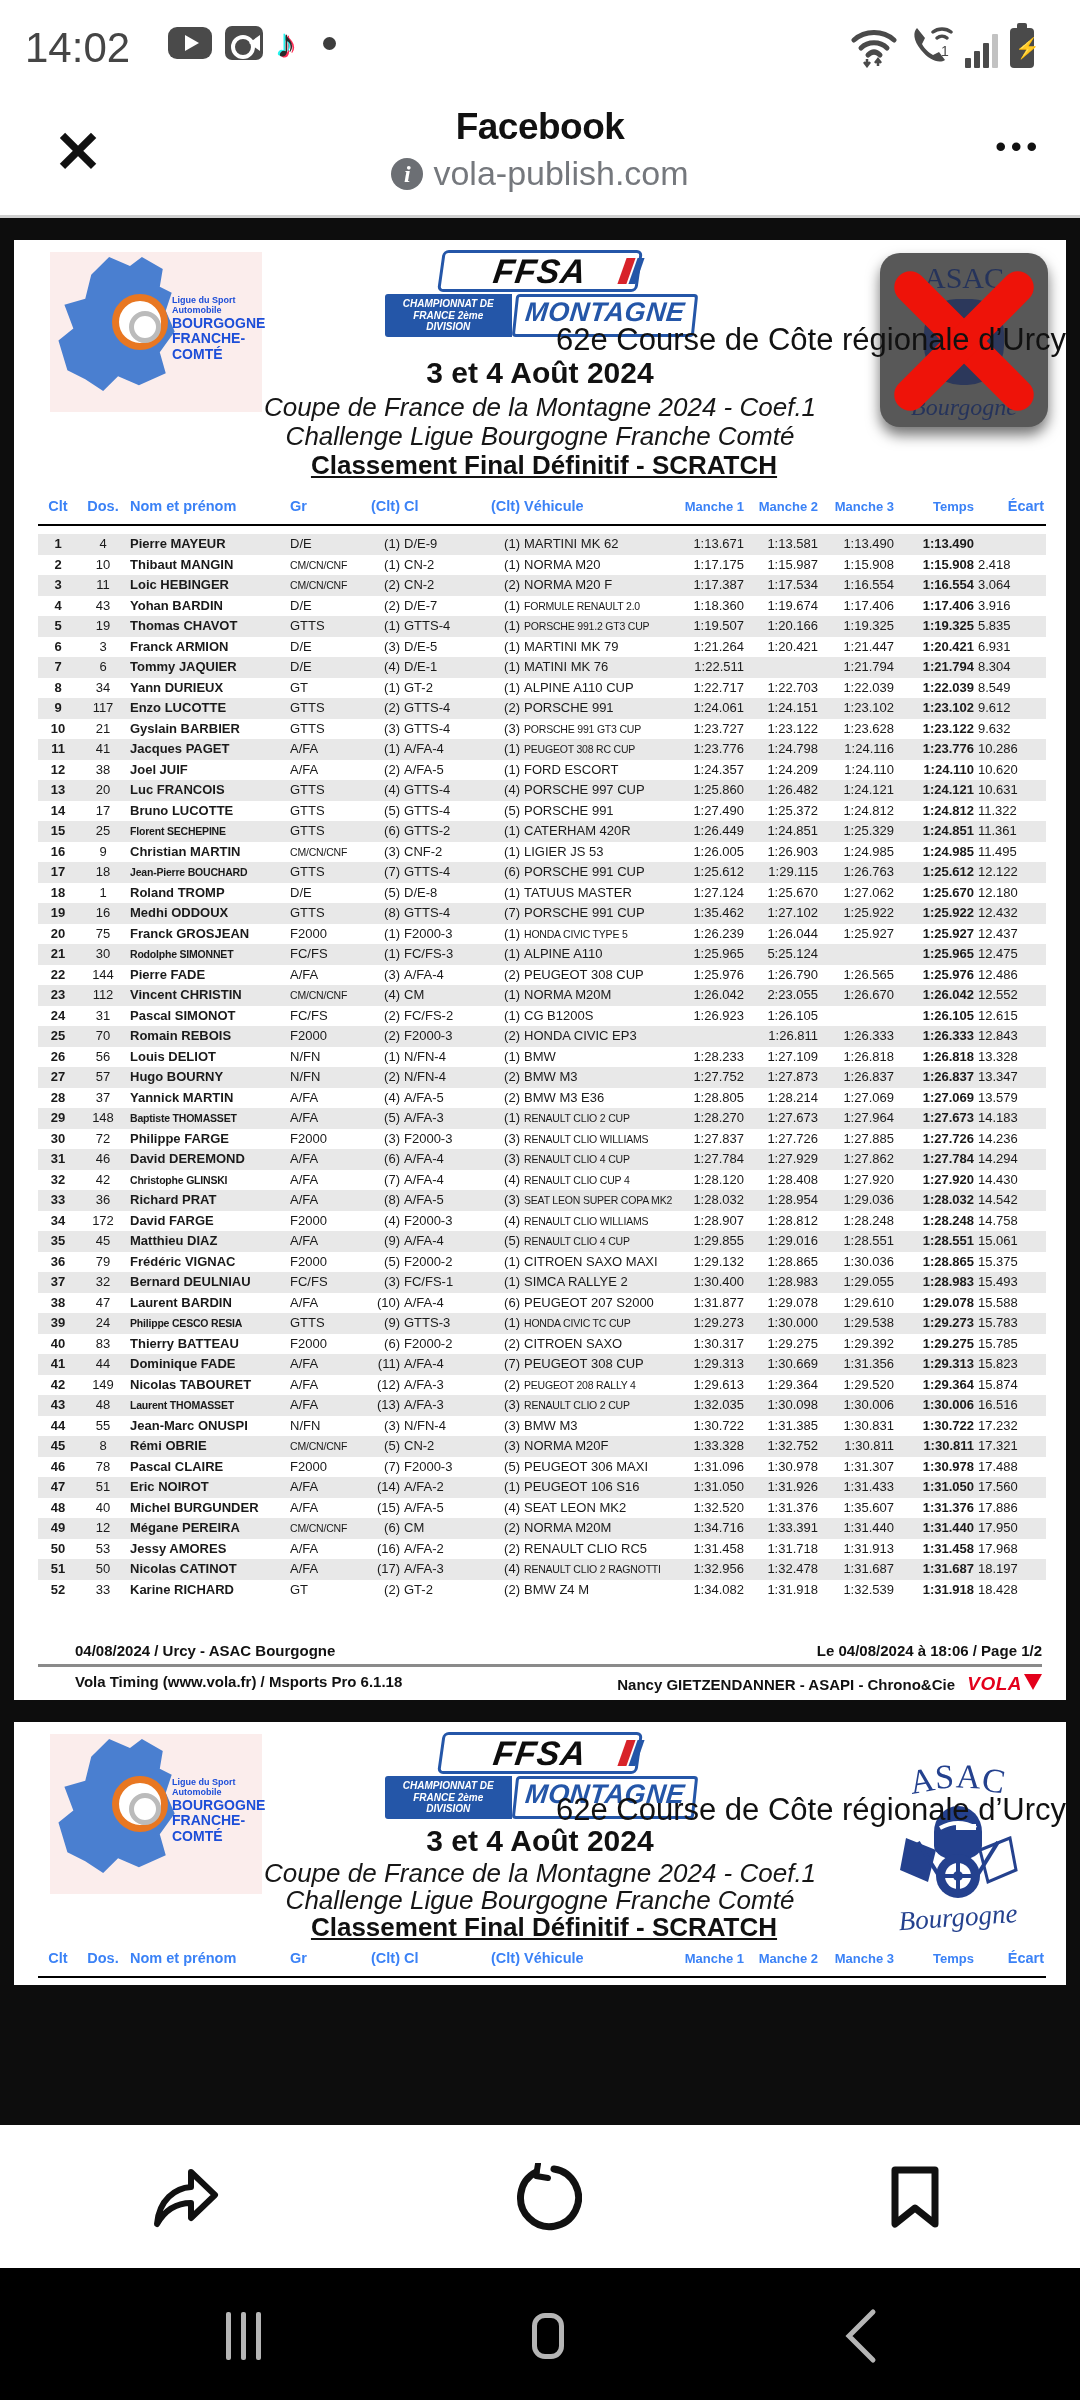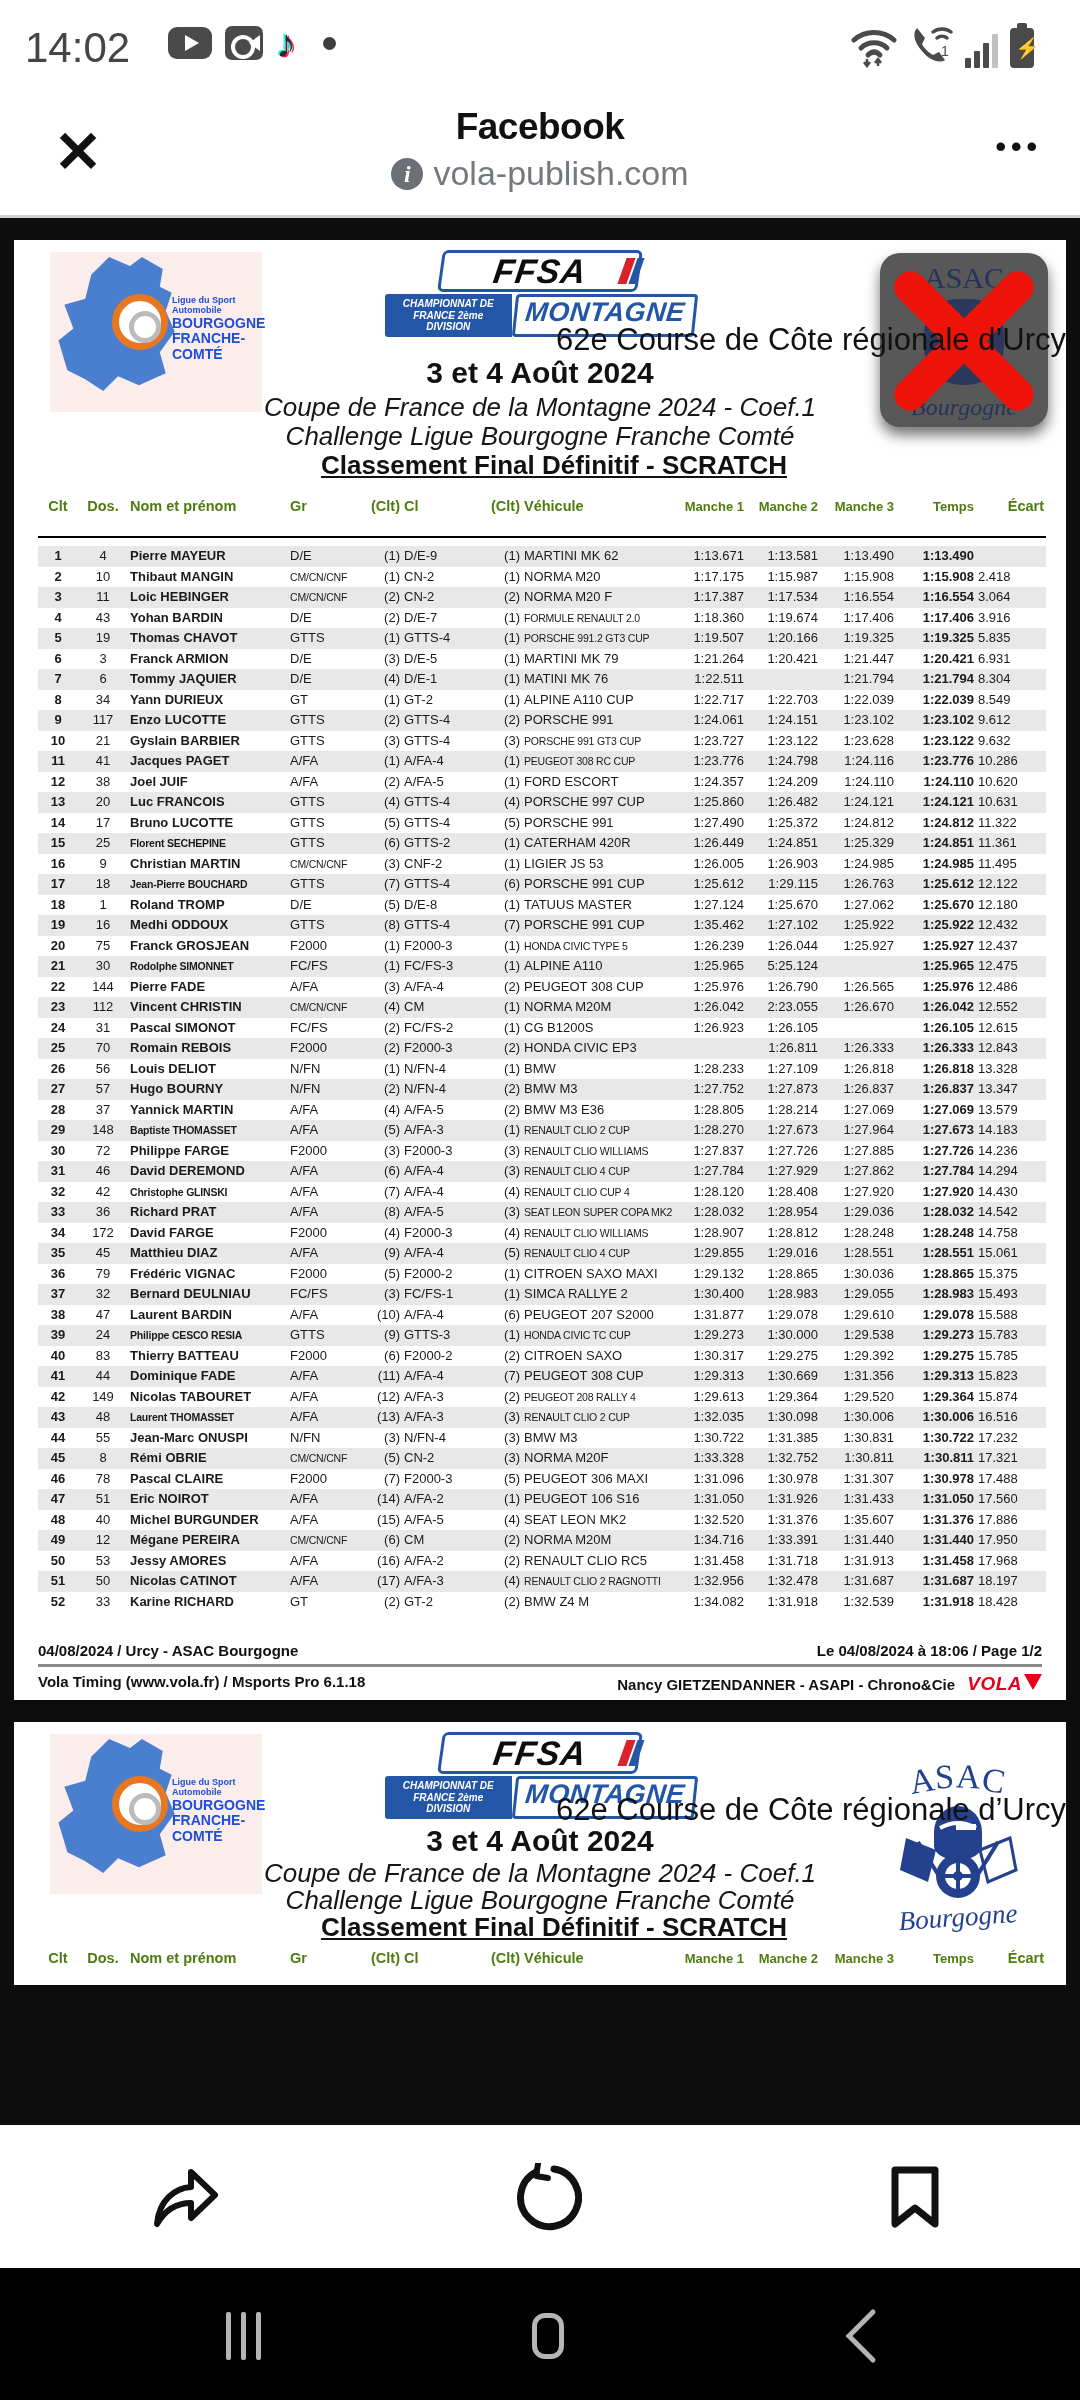--- a/index.html
+++ b/index.html
@@ -53,21 +53,21 @@
   .ffsa-word { font-size:34px; font-weight:bold; font-style:italic; color:#0d0d0d; letter-spacing:1px; line-height:36px; }
   .ffsa-flag { position:absolute; right:6px; top:5px; width:9px; height:26px; background:#d8232a; transform:skewX(-12deg); }
   .ffsa-flag::after { content:""; position:absolute; left:11px; top:0; width:7px; height:26px; background:#2456a8; }
   .ffsa-bottom { display:flex; justify-content:center; margin-top:2px; }
   .ffsa-champ { background:#2456a8; color:#fff; font-style:italic; font-weight:bold; font-size:10px; line-height:1.15; padding:4px 6px; border-radius:3px 0 0 3px; text-align:center; }
   .ffsa-mont { background:#fff; border:3px solid #2456a8; border-radius:4px; margin-left:2px; padding:0 8px; font-size:27px; font-weight:bold; font-style:italic; color:#2456a8; letter-spacing:0.5px; transform:skewX(-6deg); line-height:30px; }
   .doc-t1 { position:absolute; left:0; width:100%; text-align:right; top:82px; font-size:31px; font-weight:normal; color:#111; }
   .doc-t2 { position:absolute; left:0; width:100%; text-align:center; top:116px; font-size:30px; font-weight:bold; color:#111; }
   .doc-s1 { position:absolute; left:0; width:100%; text-align:center; top:152px; font-size:26px; font-style:italic; color:#161616; }
   .doc-s2 { position:absolute; left:0; width:100%; text-align:center; top:181px; font-size:26px; font-style:italic; color:#161616; }
-  .doc-s3 { position:absolute; left:14px; width:100%; text-align:center; top:210px; font-size:26px; font-weight:bold; text-decoration:underline; color:#111; }
+  .doc-s3 { position:absolute; left:4px; width:100%; text-align:center; top:210px; font-size:26px; font-weight:bold; text-decoration:underline; color:#111; }
   .page2 .doc-t1 { top:70px; } .page2 .doc-t2 { top:102px; }
   .page2 .doc-s1 { top:136px; } .page2 .doc-s2 { top:163px; } .page2 .doc-s3 { top:190px; }
 
   
   .asac-crossed { position:absolute; right:18px; top:13px; width:168px; height:174px; background:#585858; border-radius:20px; box-shadow:0 8px 14px rgba(0,0,0,0.55); overflow:hidden; }
   .asac-faint { position:absolute; left:0; top:8px; width:100%; text-align:center; font-family:"Liberation Serif", serif; font-size:30px; color:#1d2d5c; opacity:0.85; }
   .asac-faint-emblem { position:absolute; left:44px; top:46px; width:80px; height:86px; background:#1d2d5c; opacity:0.75; border-radius:40% 40% 46% 46%; }
   .asac-faint-b { position:absolute; left:0; bottom:6px; width:100%; text-align:center; font-family:"Liberation Serif", serif; font-style:italic; font-size:24px; color:#1d2d5c; opacity:0.85; }
   .red-x span { position:absolute; left:-8px; top:72px; width:184px; height:32px; background:#ee1309; border-radius:16px; }
   .red-x span:first-child { transform:rotate(45deg); }
@@ -76,21 +76,21 @@
   
   .asac-logo { position:absolute; right:28px; top:36px; width:160px; height:210px; color:#24418e; }
   .asac-name { text-align:center; font-family:"Liberation Serif", serif; font-size:34px; letter-spacing:2px; }
   .asac-name span { display:inline-block; }
   .asac-emblem { display:block; margin:2px auto 0; }
   .asac-script { text-align:center; font-family:"Liberation Serif", serif; font-style:italic; font-size:27px; transform:rotate(-4deg); }
 
   
   .results { position:absolute; left:24px; top:258px; border-collapse:collapse; table-layout:fixed; width:1008px; }
   .page2 .results { top:228px; }
-  .results th { font-size:14.5px; font-weight:bold; color:#4d7c0f; padding:0 2px 22px 2px; border-bottom:2px solid #000; white-space:nowrap; }
+  .results th { font-size:14.5px; font-weight:bold; color:#3b82f6; padding:0 2px 10px 2px; border-bottom:2px solid #000; white-space:nowrap; }
   .results th.c-time, .results th.c-temps { font-size:13px; }
   .results td { font-size:13px; color:#1a1a1a; height:20.5px; line-height:20.5px; padding:0 2px; white-space:nowrap; overflow:hidden; }
   .results tr.gray { background:#e8e8e8; }
   .results tr.spacer td { height:9px; line-height:9px; background:#fff; border:none; }
   .c-clt { text-align:center; font-weight:bold; }
   .c-dos { text-align:center; }
   .c-name { text-align:left; font-weight:bold; }
   .c-gr { text-align:left; }
   .c-pclt { text-align:right; }
   .c-cl { text-align:left; }
@@ -98,21 +98,21 @@
   .c-time { text-align:right; }
   .c-temps { text-align:right; font-weight:bold; }
   .c-ecart { }
   td.sm { font-size:10.5px; letter-spacing:-0.2px; }
   th.c-gr, th.c-cl, th.c-veh, th.c-name { text-align:left; }
   th.c-pclt { text-align:right; }
   th.c-time, th.c-temps, th.c-ecart { text-align:right; }
 
   
   .doc-footer { position:absolute; left:24px; width:1004px; top:1402px; }
-  .df-row { display:flex; justify-content:space-between; font-size:15px; font-weight:bold; color:#111; }
+  .df-row { display:flex; justify-content:space-between; font-size:15px; font-weight:bold; color:#111;margin-left:37px; }
   .df-rule { height:3px; background:#8a8a8a; margin:5px 0 6px; }
   .vola-logo { display:inline-block; color:#e3001b; font-weight:bold; font-style:italic; font-size:19px; letter-spacing:0.5px; margin-left:8px; }
   .vola-logo::after { content:""; display:inline-block; margin-left:2px; border-top:16px solid #e3001b; border-left:9px solid transparent; border-right:9px solid transparent; }
 
   
   .bottom-toolbar { position:absolute; top:2125px; left:0; width:1080px; height:143px; background:#fff; display:flex; align-items:center; }
   .tb-btn { position:absolute; width:80px; height:80px; top:32px; display:flex; align-items:center; justify-content:center; }
   .tb-share { left:145px; } .tb-reload { left:508px; } .tb-bookmark { left:875px; }
 
   

